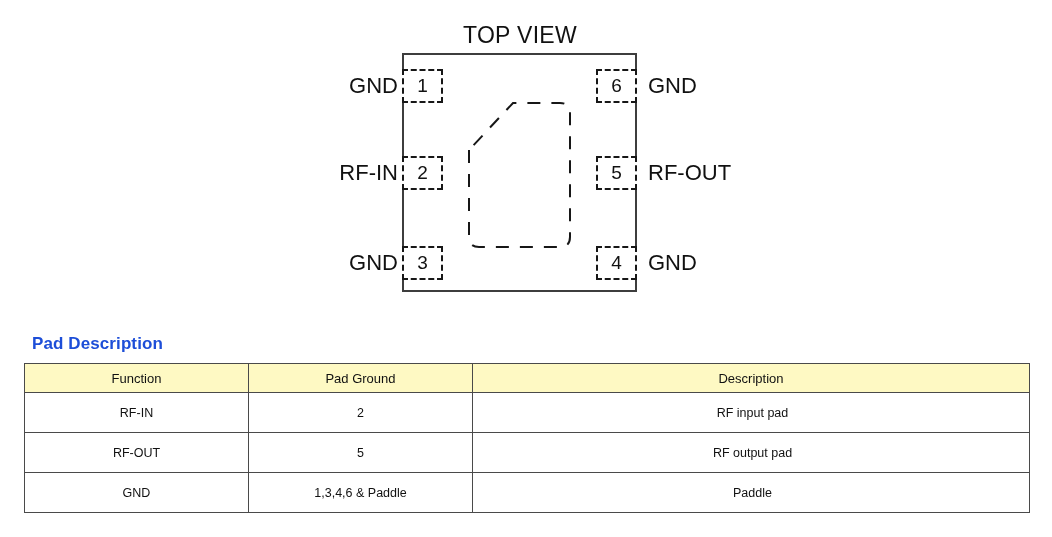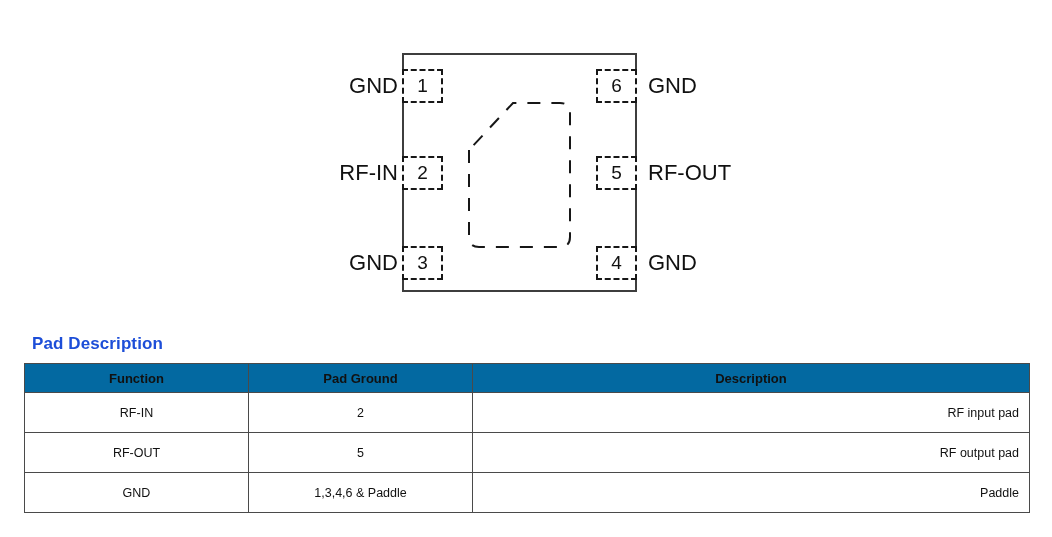--- a/index.html
+++ b/index.html
@@ -126,39 +126,40 @@
   #pad-table th,
   #pad-table td {
     border: 1px solid #4a4a4a;
     height: 40px;
     font-size: 12.5px;
     color: #111;
     padding: 0 10px;
     box-sizing: border-box;
   }
   #pad-table thead th {
-    background: #0369a1;
-    font-weight: bold;
+    background: #fef9c3;
+    font-weight: normal;
     font-size: 13px;
     text-align: center;
     height: 29px;
   }
   #pad-table tbody td.cell-center {
     text-align: center;
   }
   #pad-table tbody td.cell-left {
-    text-align: right;
+    text-align: center;
     padding-left: 13px;
   }
 </style>
 </head>
 <body>
 
 <div id="package-diagram">
 
+  <div id="top-view-title">TOP VIEW</div>
 
   <div id="package-outline"></div>
 
   <svg id="paddle-svg" viewBox="0 0 130 165">
     <path d="M 14,58 L 14,145 Q 14,155 24,155 L 105,155 Q 115,155 115,145 L 115,21 Q 115,11 105,11 L 58,11 L 14,58 Z" fill="none" stroke="#171717" stroke-width="2" stroke-dasharray="13,11" stroke-linecap="butt"></path>
   </svg>
 
   <div class="pad pad-left pad-row-1">1</div>
   <div class="pad pad-left pad-row-2">2</div>
   <div class="pad pad-left pad-row-3">3</div>

